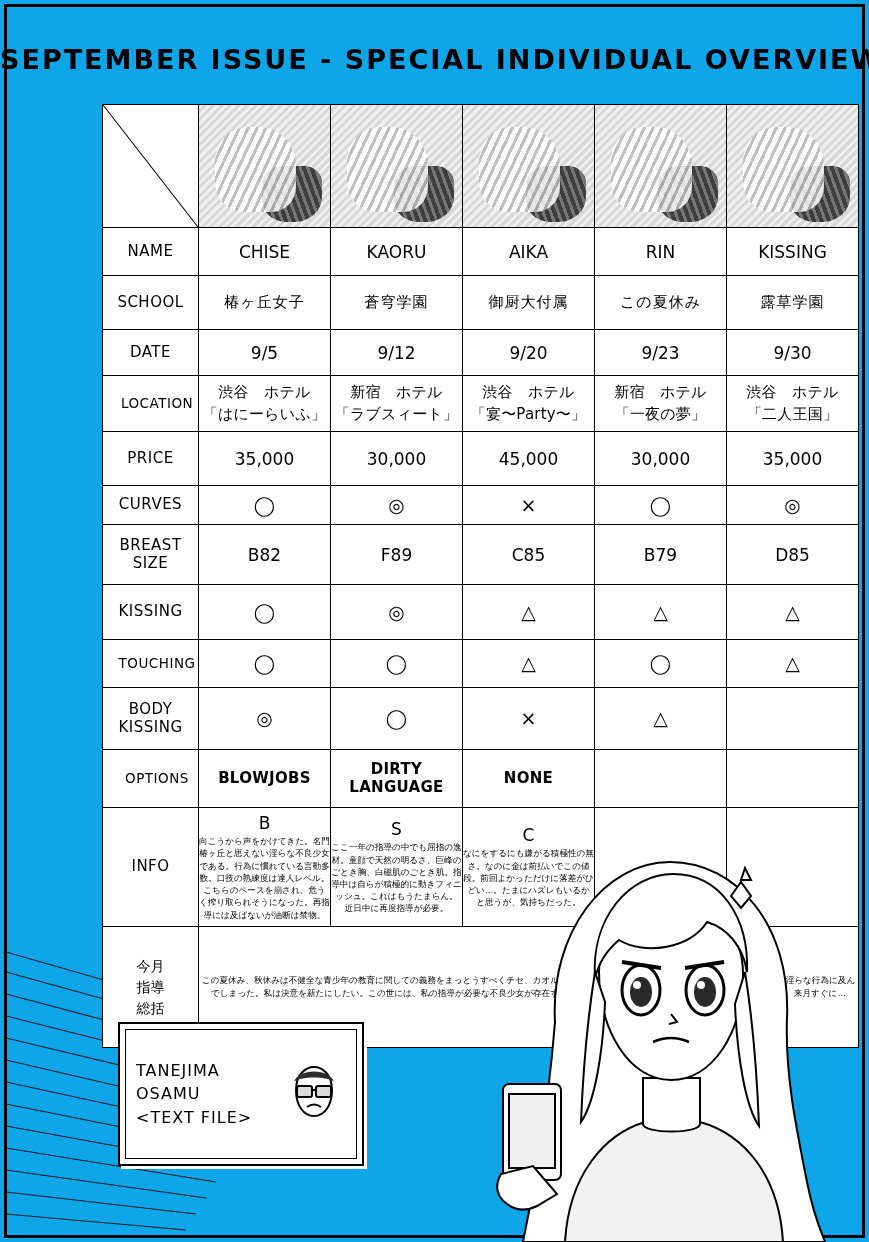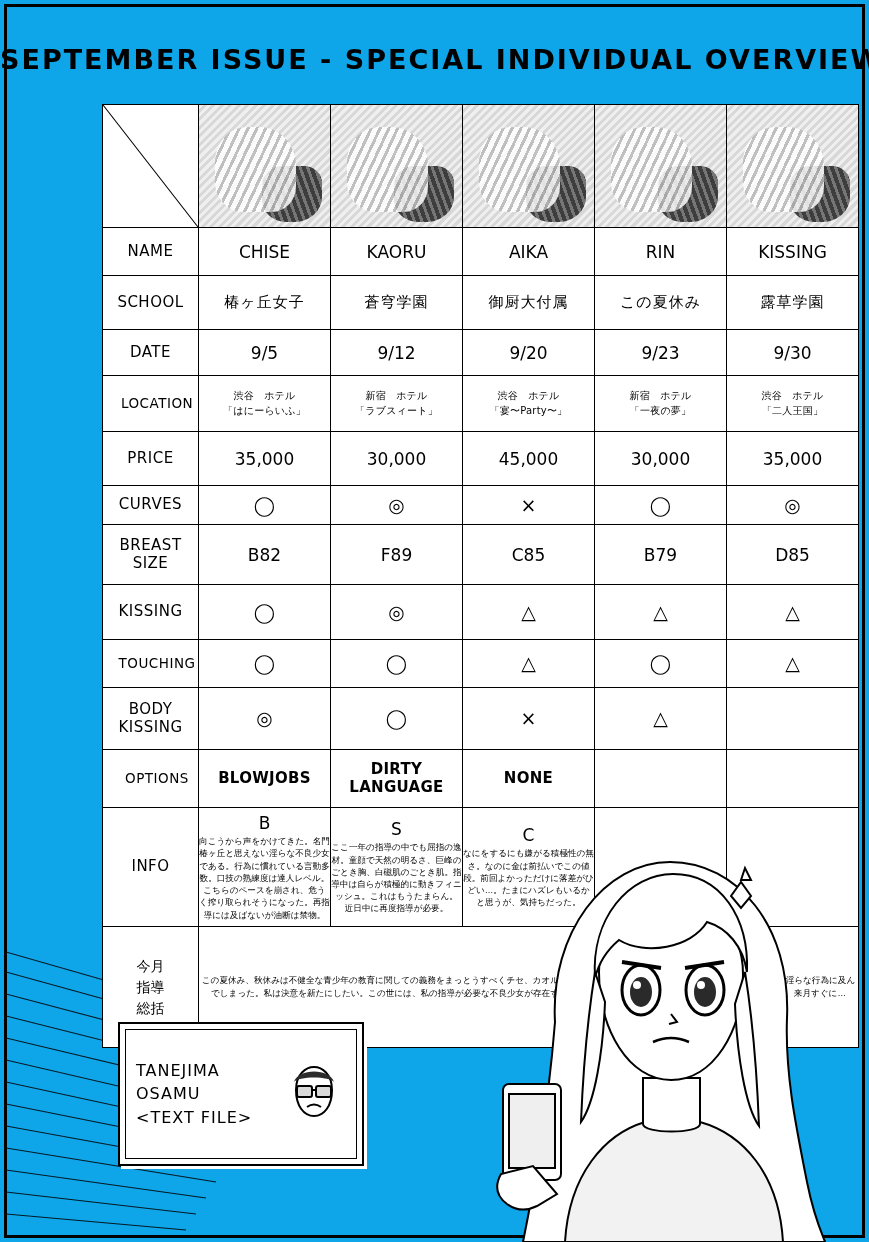--- a/index.html
+++ b/index.html
@@ -60,21 +60,21 @@
   td.rowlabel.small{font-size:13.5px;padding-left:13px;}
   .cell{
     font-size:17px;
     font-family:"DejaVu Sans", sans-serif;
   }
   .cell.jp{
     font-size:15px;
     letter-spacing:1px;
   }
   .cell.loc{
-    font-size:10px;
+    font-size:15px;
     line-height:1.45;
     letter-spacing:0.2px;
   }
   .cell.sym{
     font-size:19px;
     line-height:1;
   }
   .cell.opt{
     font-size:15px;
     font-weight:bold;

